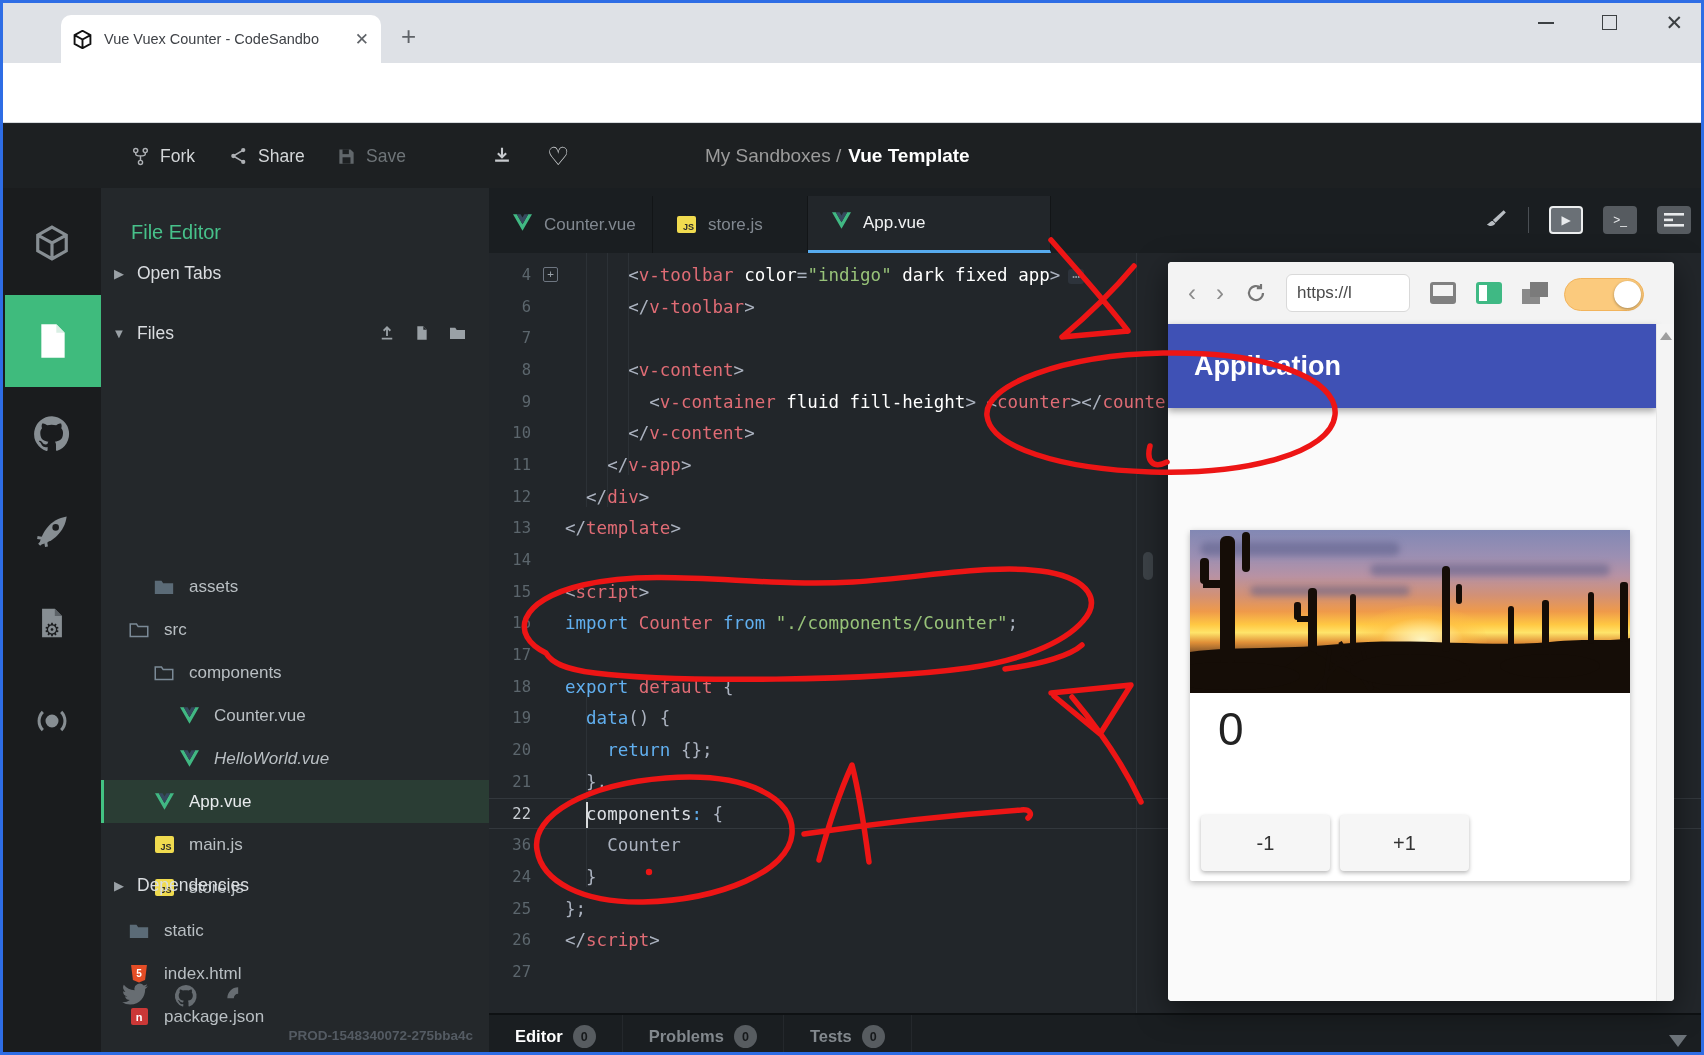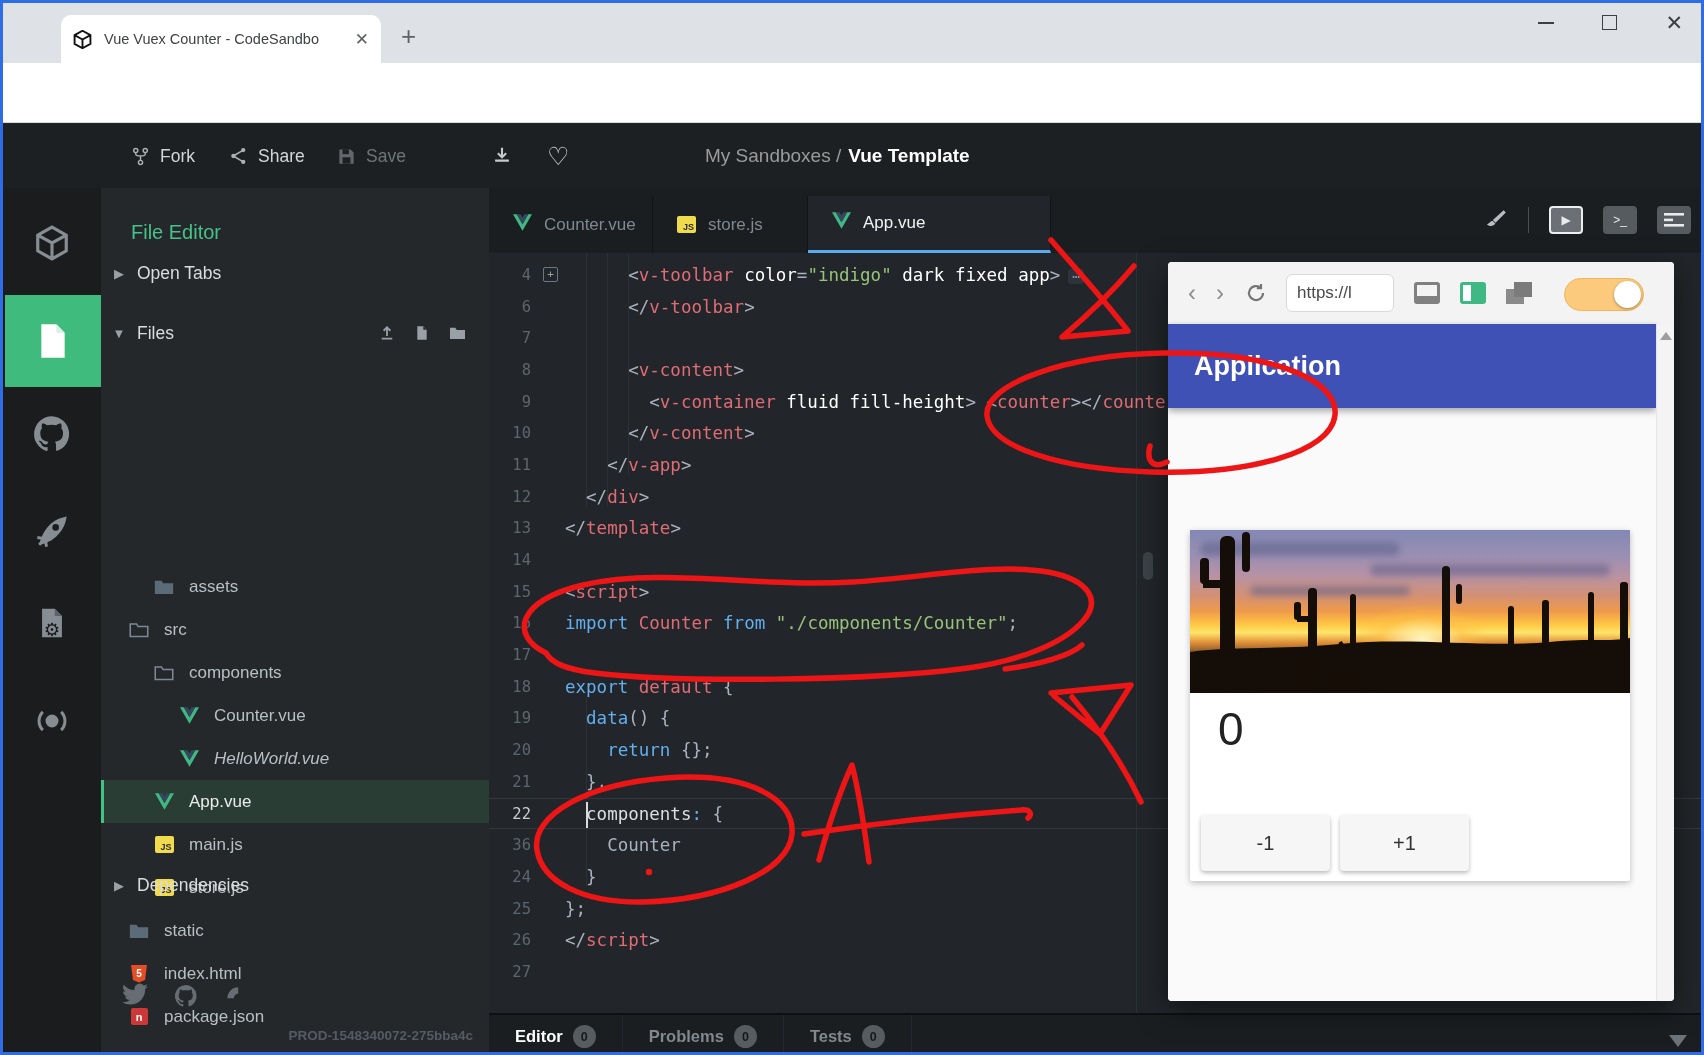--- a/index.html
+++ b/index.html
@@ -117,21 +117,21 @@
           font-weight:bold; color:#82888d; border-right:1px solid #24282c; }
   .ctab.active { color:#fff; }
   .cbadge { width:23px; height:23px; border-radius:50%; background:#575c60; color:#16191b;
             font-size:12.5px; display:flex; align-items:center; justify-content:center; }
 
   
   .preview { position:absolute; left:1165px; top:259px; width:506px; height:739px; background:#fff;
              border-radius:4px; box-shadow:0 8px 30px rgba(0,0,0,.5); z-index:10; overflow:hidden; }
   .pnav { position:absolute; left:0; top:0; width:100%; height:62px; background:#f3f3f3; display:flex; align-items:center; }
   .pnavico { color:#8c8c8c; font-size:24px; margin-left:20px; }
-  .purl { margin-left:18px; width:108px; height:38px; background:#fff; border:1.5px solid #d9d9d9;
+  .purl { margin-left:18px; width:124px; height:38px; background:#fff; border:1.5px solid #d9d9d9;
           border-radius:6px; display:flex; align-items:center; padding:0 10px; font-size:17px; color:#4a4a4a; }
   .viewico { width:26px; height:22px; border-radius:3px; background:#808080; position:relative; margin-left:20px; }
   .viewico.browser:before { content:""; position:absolute; left:3px; top:3px; right:3px; height:11px; background:#f3f3f3; }
   .viewico.split { background:#3fb984; }
   .viewico.split:before { content:""; position:absolute; left:3px; top:3px; width:8px; bottom:3px; background:#fff; }
   .viewico.copy { background:transparent; }
   .viewico.copy:before { content:""; position:absolute; left:0; bottom:0; width:18px; height:15px; background:#8a8a8a; }
   .viewico.copy:after { content:""; position:absolute; right:0; top:0; width:18px; height:15px; background:#7b7b7b; }
   .ptoggle { position:absolute; right:30px; top:16px; width:80px; height:33px; border-radius:17px;
              background:#fbca7d; border:1.5px solid #f2b45c; }

